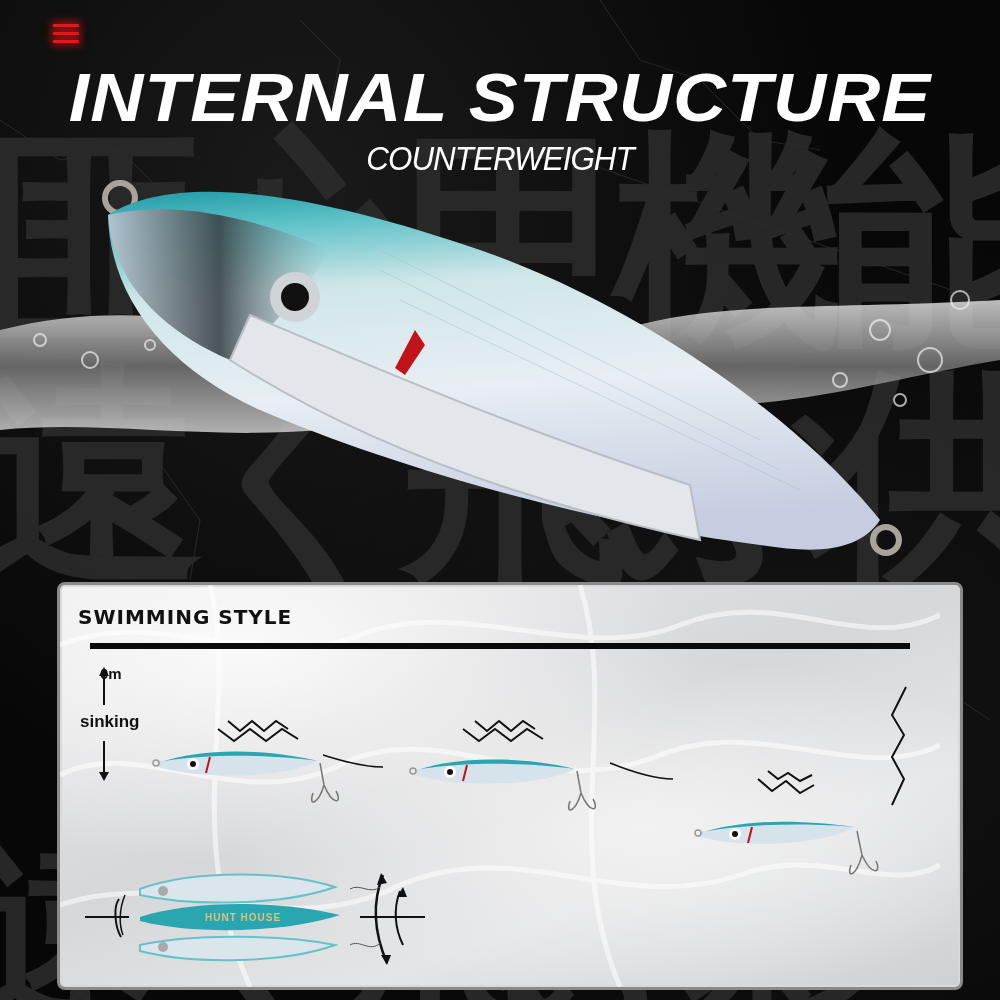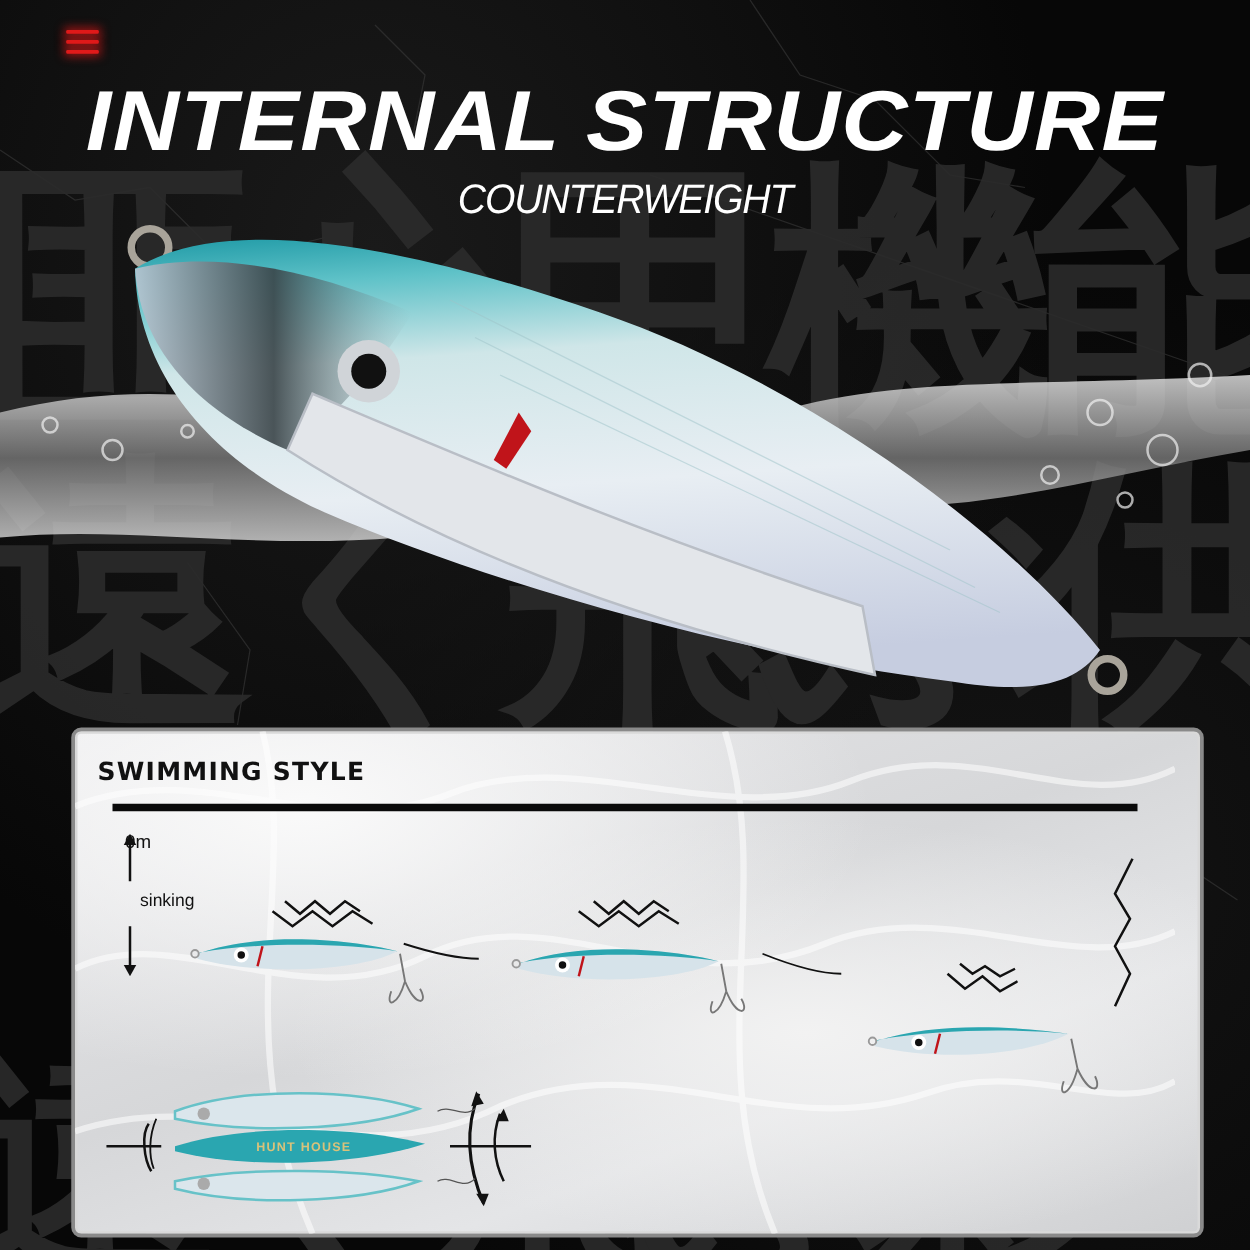--- a/index.html
+++ b/index.html
@@ -20,23 +20,23 @@
   .subtitle{position:absolute;left:0;right:0;top:140px;text-align:center;color:#fff;font-family:"Liberation Sans",sans-serif;font-style:italic;font-size:33px;letter-spacing:-1px;transform:scaleX(.95);}
   .hero{position:absolute;left:0;top:170px;width:1000px;height:420px;}
   .panel{position:absolute;left:57px;top:582px;width:880px;height:402px;border-radius:8px;border:3px solid #8a8a8a;box-shadow:inset 0 0 0 2px #d9d9d9;overflow:hidden;
     background:
       radial-gradient(ellipse at 20% 15%, #fafafa 0%, transparent 45%),
       radial-gradient(ellipse at 65% 60%, #f2f2f2 0%, transparent 50%),
       linear-gradient(160deg,#e9e9eb 0%,#d6d7d9 45%,#e4e5e7 70%,#cfd0d2 100%); padding-left: 20px;}
   .caustics{position:absolute;inset:0;}
   .panel-title{position:absolute;left:18px;top:20px;font-family:"DejaVu Sans",sans-serif;font-weight:bold;font-size:20px;color:#111;letter-spacing:1px;}
   .panel-rule{position:absolute;left:30px;top:58px;width:820px;height:6px;background:#0a0a0a;}
-  .label{position:absolute;font-family:"Liberation Sans",sans-serif;color:#111;}
+  .label{position:absolute;font-family:"Liberation Sans",sans-serif;color:#111;font-weight:bold;}
   .label-0m{left:40px;top:80px;font-size:15px;}
-  .label-sinking{left:20px;top:127px;font-size:14px;margin-left:32px;}
+  .label-sinking{left:20px;top:127px;font-size:17px;}
   .abs{position:absolute;}
 </style>
 </head>
 <body>
 
 <div class="bg"></div>
 <svg class="bg-crack" width="1000" height="1000" viewBox="0 0 1000 1000">
   <g stroke="#3a3a3a" stroke-width="1" fill="none" opacity=".6">
     <path d="M0 120 L60 160 L120 150 L180 210 L260 190"></path>
     <path d="M600 0 L640 60 L700 80 L760 140 L820 150"></path>

